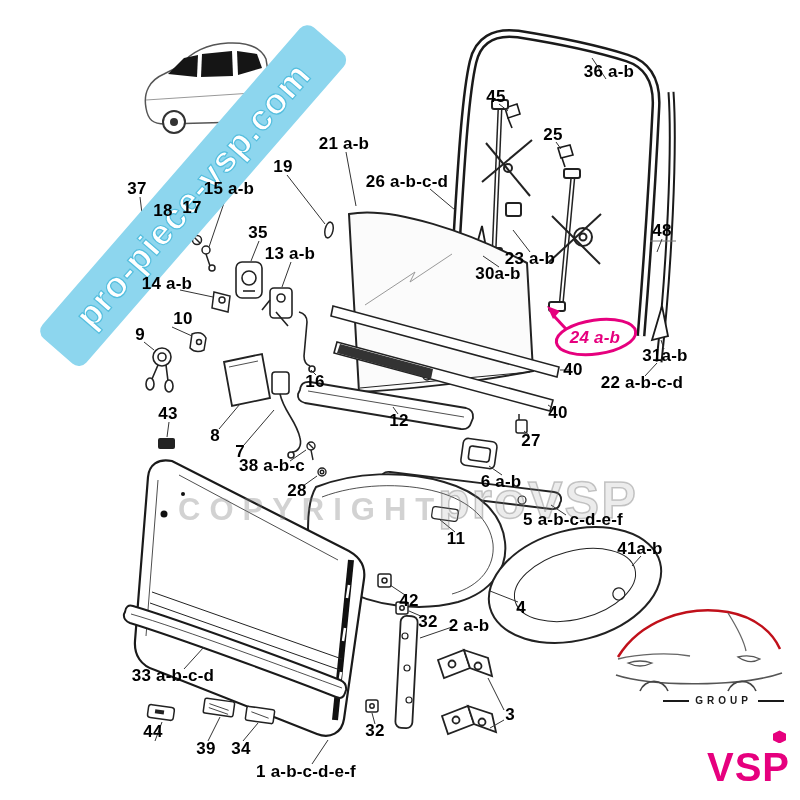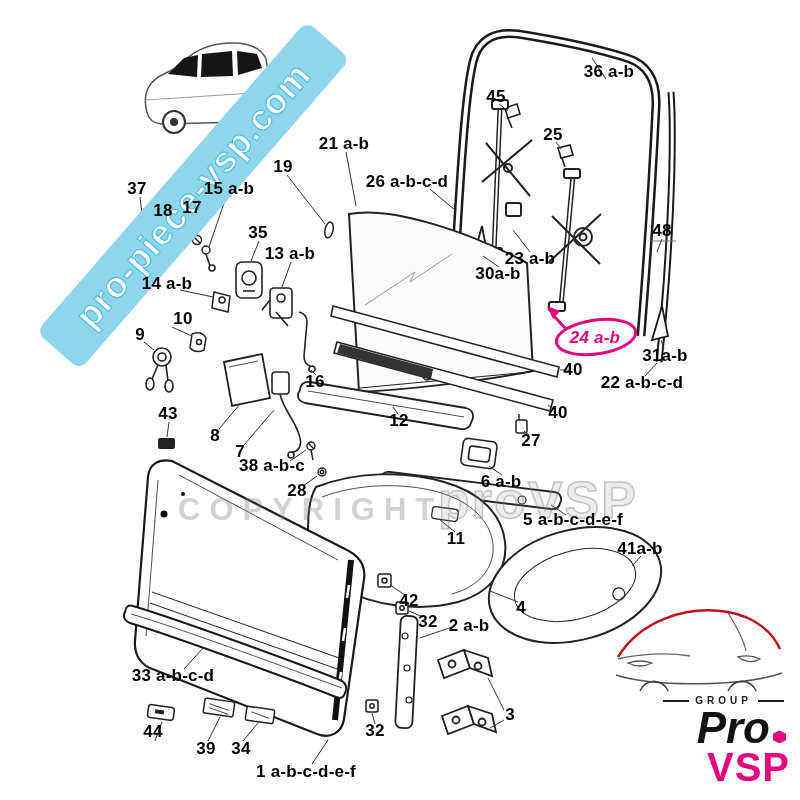--- a/index.html
+++ b/index.html
@@ -394,16 +394,16 @@
       <path d="M8,62 C28,57 58,55 80,59 M118,16 C128,32 134,44 136,54" stroke="#666" stroke-width="1.3"></path>
       <path d="M6,78 C42,90 132,90 172,76" stroke="#555" stroke-width="1.6"></path>
       <path d="M18,66 q12,-4 24,0 q-12,6 -24,0 Z M128,60 q12,-3 22,2 q-10,6 -22,-2 Z" stroke="#555" stroke-width="1.3"></path>
       <path d="M30,94 a15,15 0 0 1 28,0 M118,94 a15,15 0 0 1 28,0" stroke="#444" stroke-width="1.6"></path>
     </svg>
     <div class="logo-group">
       <span class="rule"></span>
       <span>GROUP</span>
       <span class="rule"></span>
     </div>
-    <div class="logo-pro"><span>Pro</span><span class="hex"></span></div>
+    <div class="logo-pro"><span class="hex"></span></div>
     <div class="logo-vsp">VSP</div>
   </div>
 </div>
 
 </body></html>

